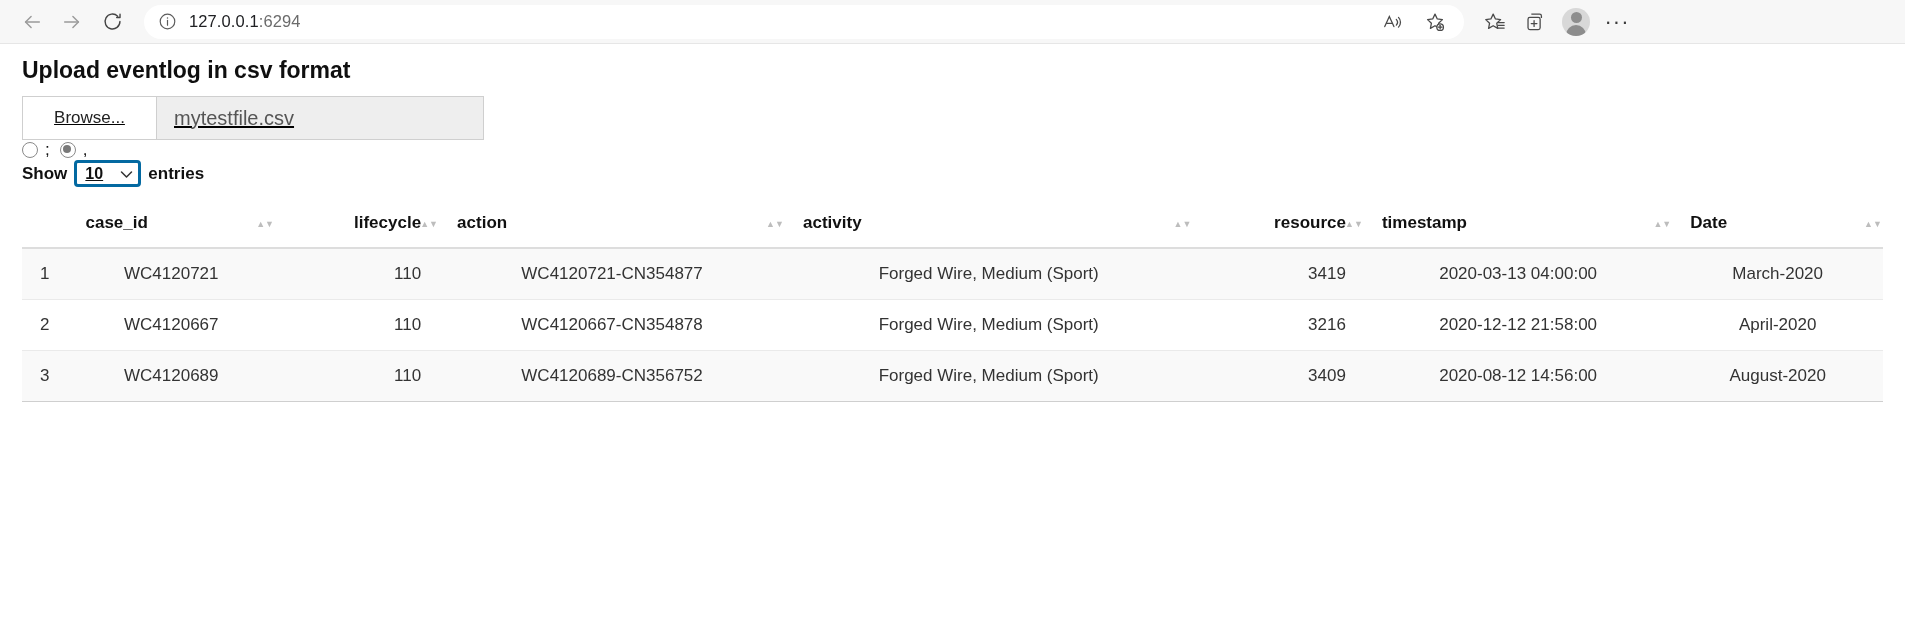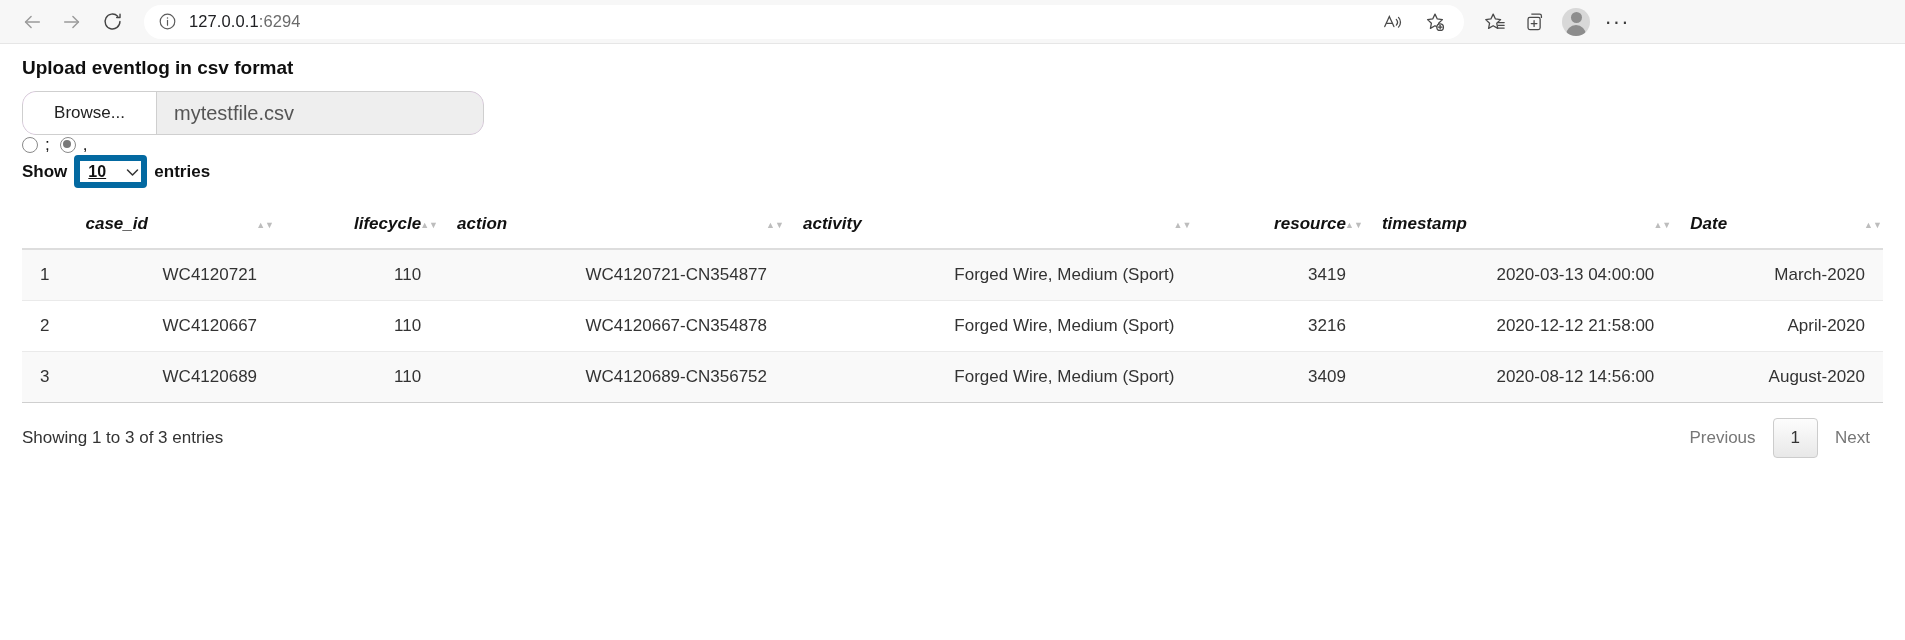--- a/index.html
+++ b/index.html
@@ -73,31 +73,32 @@
     content: ""; position: absolute;
     width: 20px; height: 13px; border-radius: 10px 10px 0 0;
     background: #8d8d8d; left: 4px; top: 17px;
   }
   .dots { font-size: 22px; color: #3b3b3b; letter-spacing: 1px; line-height: 1;}
 
   
   .page { padding: 0 22px; }
 
   .upload-title {
-    font-size: 19px; font-weight: bold; color: #0f0f0f;
+    font-size: 23px; font-weight: bold; color: #0f0f0f;
     margin: 13px 0 12px 0;
   }
   .file-row {
     display: flex;
     width: 462px;
     height: 44px;
     border: 1px solid #cfcfcf;
-    border-radius: 14px;
+    border-radius: 0;
     overflow: hidden;
     background: #f0abfc;
+    text-decoration: underline;
   }
   .browse-btn {
     width: 134px;
     background: #ffffff;
     border-right: 1px solid #cfcfcf;
     display: flex; align-items: center; justify-content: center;
     font-size: 17px; color: #222;
   }
   .file-name {
     flex: 1; display: flex; align-items: center;
@@ -137,21 +138,21 @@
   
   .dt-controls {
     display: flex; align-items: center; justify-content: space-between;
   }
   .dt-length { font-size: 17px; font-weight: bold; color: #111; display: flex; align-items: center; gap: 7px;}
   .len-select {
     appearance: none; -webkit-appearance: none;
     font-family: "Liberation Sans", sans-serif;
     font-size: 16px; font-weight: bold; color: #111;
     padding: 2px 26px 2px 8px;
-    border: 6px solid #0369a1; border-radius: 4px;
+    border: 3px solid #0369a1; border-radius: 4px;
     background: #fff;
     text-decoration: underline;
   }
   .select-wrap { position: relative; display: inline-flex; align-items: center;}
   .select-wrap .chev {
     position: absolute; right: 8px; top: 50%; transform: translateY(-50%);
     pointer-events: none; color: #333;
   }
   .dt-filter { display: flex; align-items: center; gap: 11px; }
   .dt-filter-label { font-size: 17px; font-weight: bold; color: #111; }
@@ -175,21 +176,20 @@
     font-size: 17px;
     color: #333;
   }
   table.dt thead th {
     font-weight: bold;
     color: #111;
     padding: 10px 18px 14px 18px;
     border-bottom: 2px solid #dddddd;
     position: relative;
     white-space: nowrap;
-    font-style: italic;
   }
   table.dt thead th.num { text-align: right; }
   table.dt thead th.txt { text-align: left; }
   table.dt thead th .sort {
     position: absolute;
     right: 4px;
     top: 50%;
     transform: translateY(-55%);
     width: 12px; height: 18px;
     color: #bdbdbd;
@@ -200,21 +200,21 @@
   table.dt thead th.col-index { width: 42px; }
   table.dt tbody td {
     padding: 15px 18px;
     border-bottom: 1px solid #eaeaea;
     white-space: nowrap;
   }
   table.dt tbody tr.odd { background: #f9f9f9; }
   table.dt tbody tr.even { background: #ffffff; }
   table.dt tbody tr:last-child td { border-bottom: 1px solid #cfcfcf; }
   td.num { text-align: right; }
-  td.txt { text-align: right; }
+  td.txt { text-align: center; }
   td.idx { text-align: left; color: #333; }
 
   
   .dt-footer {
     display: flex; align-items: center; justify-content: space-between;
     margin-top: 15px;
     font-size: 17px;
     color: #333;
   }
   .paginate { display: flex; align-items: center; gap: 4px; }
@@ -391,21 +391,13 @@
           <td class="num">110</td>
           <td class="txt">WC4120689-CN356752</td>
           <td class="txt">Forged Wire, Medium (Sport)</td>
           <td class="num">3409</td>
           <td class="txt">2020-08-12 14:56:00</td>
           <td class="txt">August-2020</td>
         </tr>
       </tbody>
   </table>
 
-  <div class="dt-footer">
-    <div>Showing 1 to 3 of 3 entries</div>
-    <div class="paginate">
-      <span class="page-btn">Previous</span>
-      <span class="page-btn num">1</span>
-      <span class="page-btn">Next</span>
-    </div>
-  </div>
 </div>
 
 </body></html>

